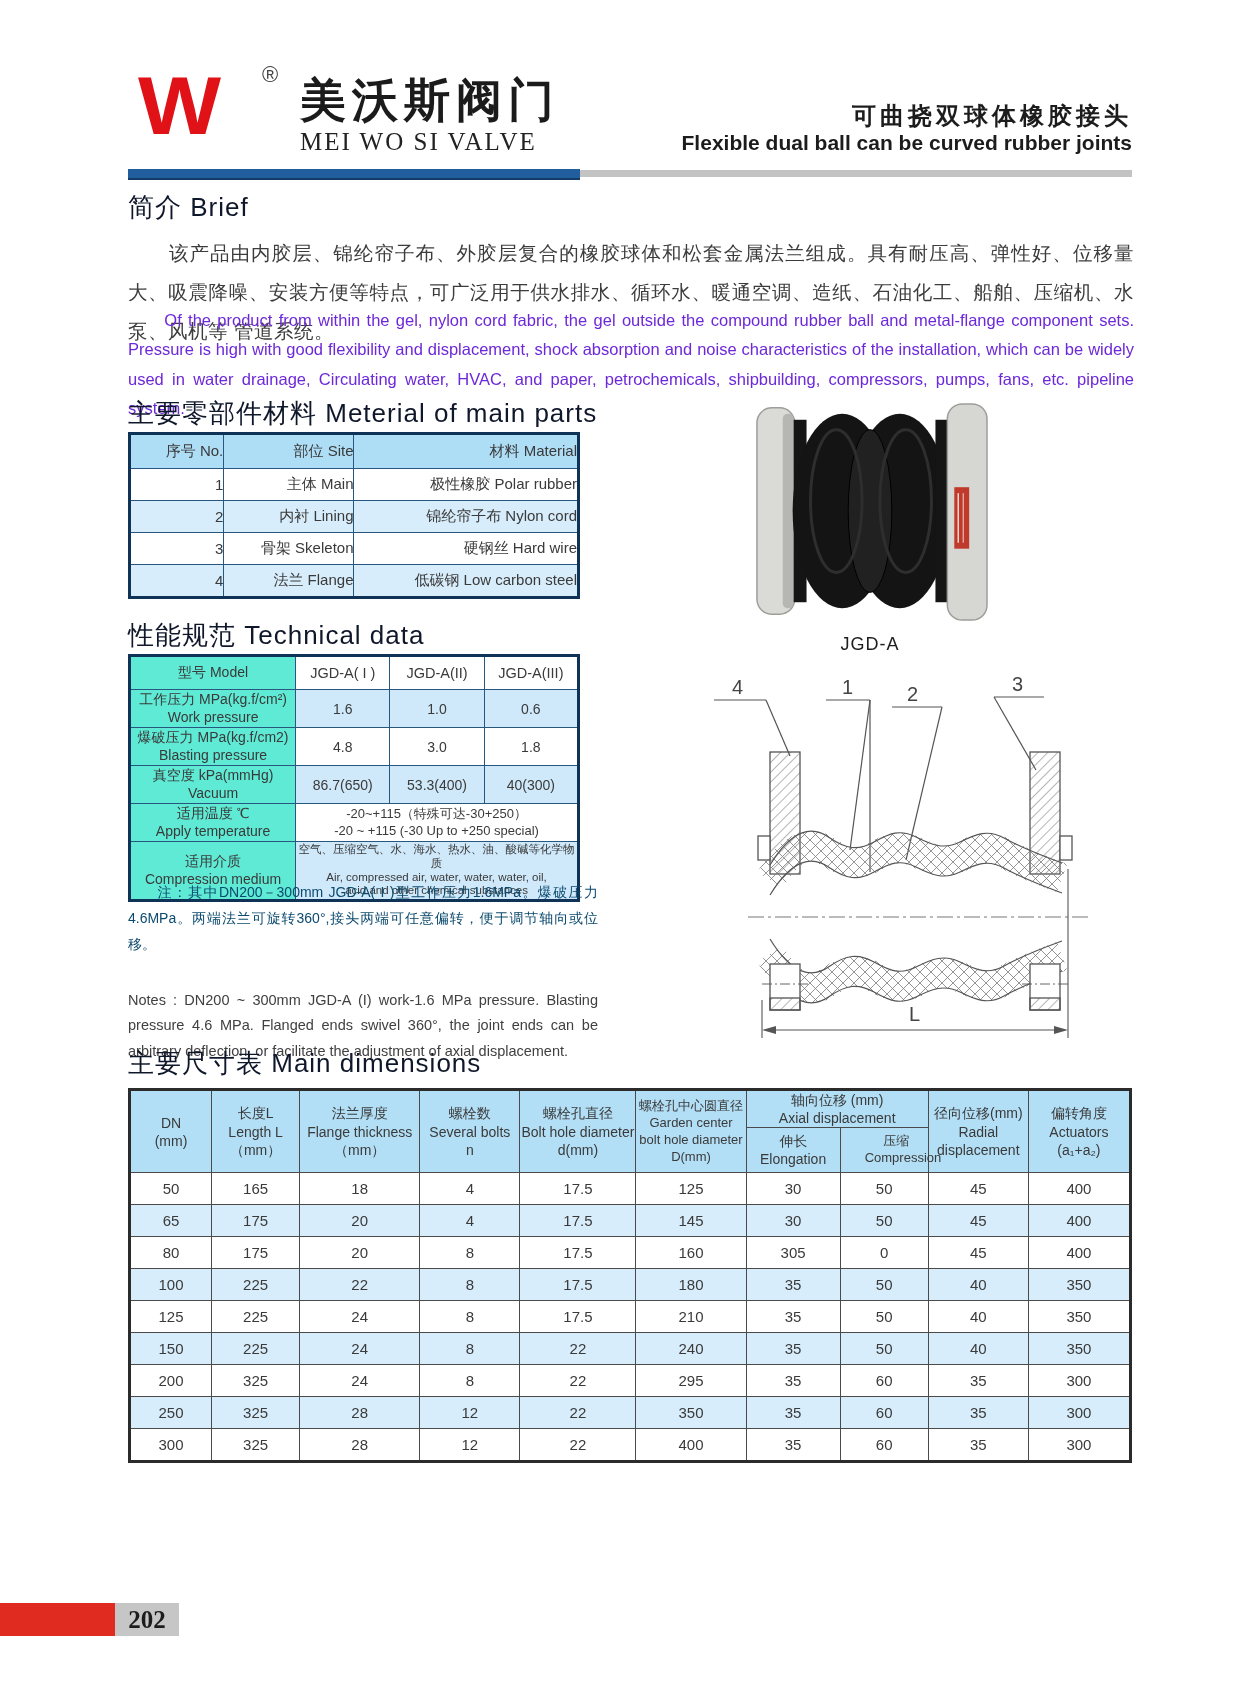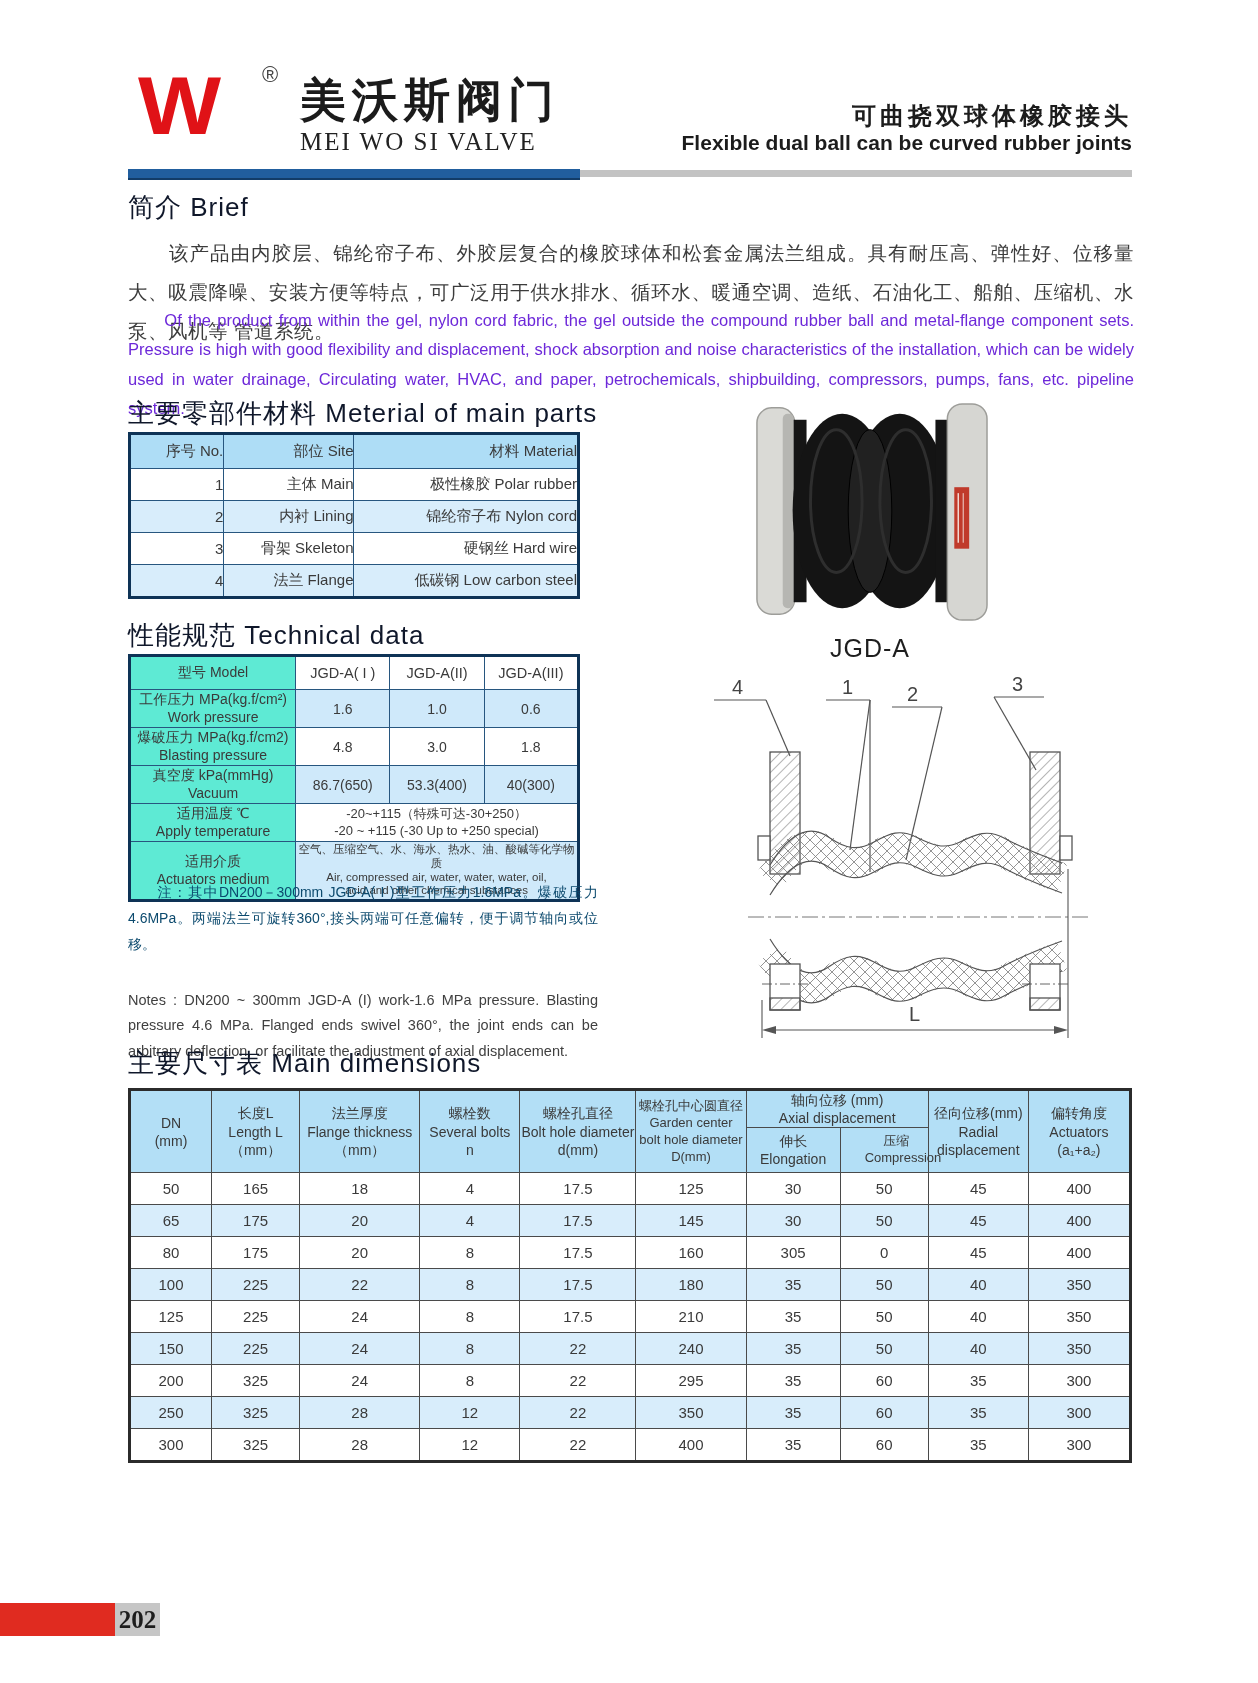--- a/index.html
+++ b/index.html
@@ -45,33 +45,33 @@
   .technical .t-head-model{background:#ffffff;font-size:14.5px;}
   .t-span div{line-height:1.3;font-size:13px;}
   .t-span.small div{line-height:1.2;font-size:11.5px;}
   .note-cn{position:absolute;left:128px;top:880px;width:470px;font-size:14px;line-height:1.85;
            color:#0c4a6e;text-indent:2.1em;text-align:justify;}
   .note-en{position:absolute;left:128px;top:988px;width:470px;font-size:14.5px;line-height:1.75;
            color:#404040;text-align:justify;}
   
   .photo-wrap{position:absolute;left:735px;top:392px;width:270px;height:238px;}
   .model-caption{position:absolute;left:735px;top:634px;width:270px;text-align:center;
-                 font-size:25px;letter-spacing:1px;color:#1e1e1e;}
+                 font-size:18px;letter-spacing:1px;color:#1e1e1e;}
   .drawing-wrap{position:absolute;left:700px;top:664px;width:430px;height:380px;}
   
   #dims-title{top:1046px;}
   .dims{position:absolute;left:128px;top:1088px;width:1004px;border:3px solid #2b2b2b;table-layout:fixed;}
   .dims th,.dims td{border:1.5px solid #4a4a4a;font-weight:normal;text-align:center;color:#3a3a3a;padding:0;}
   .dims thead th{background:#b3dff6;font-size:14px;line-height:1.3;}
   .dims thead tr:first-child th{height:72px;}
   .dims thead tr:last-child th{height:44px;}
   .dims tbody td{font-size:15px;height:31px;}
   
   .foot-red{position:absolute;left:0;top:1603px;width:115px;height:33px;background:#e02b20;}
-  .foot-gray{position:absolute;left:115px;top:1603px;width:45px;height:33px;background:#c6c6c6;
+  .foot-gray{position:absolute;left:115px;top:1603px;width:64px;height:33px;background:#c6c6c6;
              text-align:center;font-family:"Liberation Serif",serif;font-weight:bold;font-size:25px;
              line-height:33px;color:#1d1d1d;}
 </style>
 </head>
 <body>
 
 <div class="page">
 
   <div class="logo-mark">W</div>
   <div class="logo-reg">®</div>
@@ -176,21 +176,21 @@
             <div>Apply temperature</div>
           </td>
           <td colspan="3" class="t-val t-span">
             <div>-20~+115（特殊可达-30+250）</div>
             <div>-20 ~ +115 (-30 Up to +250 special)</div>
           </td>
         </tr>
         <tr class="vals-blue">
           <td class="t-label">
             <div>适用介质</div>
-            <div>Actuators medium</div>
+            <div>Compression medium</div>
           </td>
           <td colspan="3" class="t-val t-span small">
             <div>空气、压缩空气、水、海水、热水、油、酸碱等化学物质</div>
             <div>Air, compressed air, water, water, water, oil,</div>
             <div>acid and other chemical substances</div>
           </td>
         </tr>
       </tbody>
   </table>
   <div class="note-cn">注：其中DN200－300mm JGD-A( I )型工作压力1.6MPa。爆破压力4.6MPa。两端法兰可旋转360°,接头两端可任意偏转，便于调节轴向或位移。</div>

